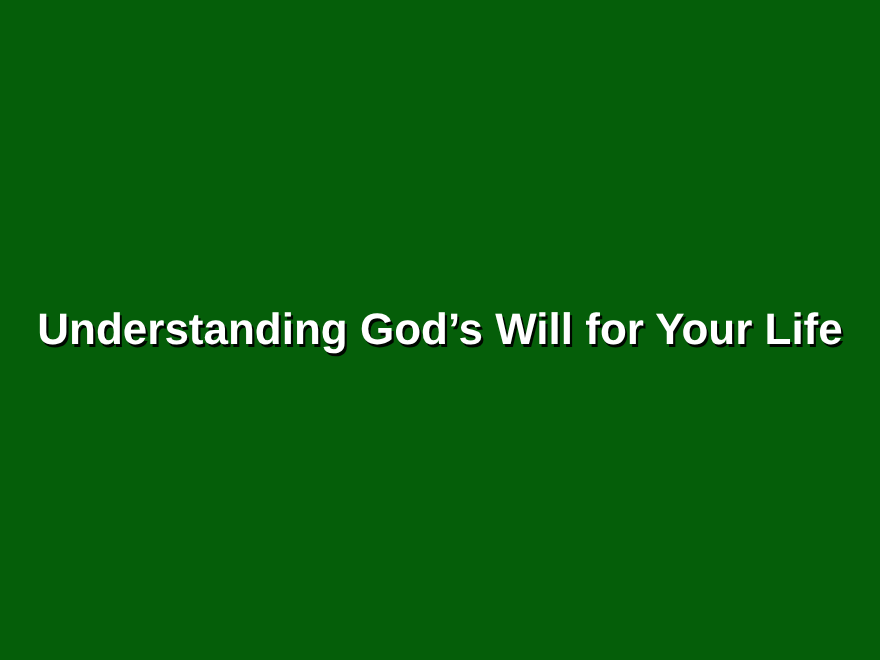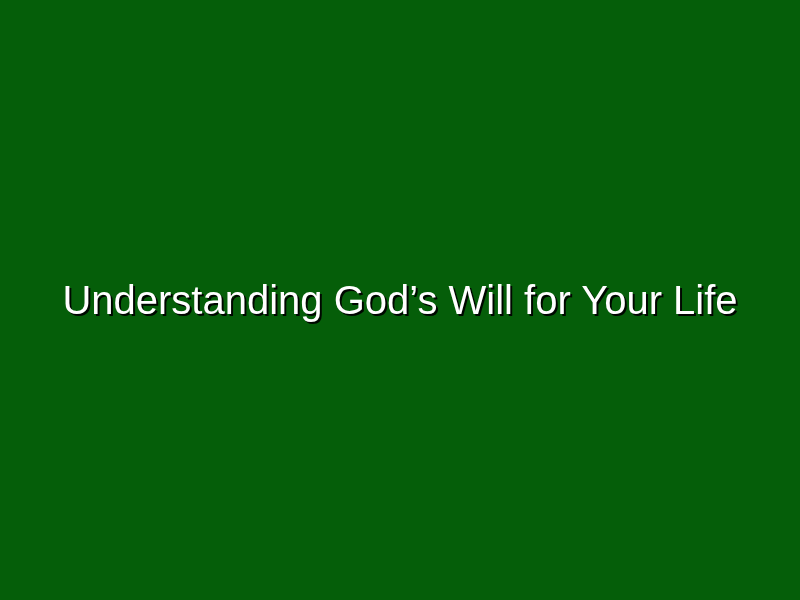--- a/index.html
+++ b/index.html
@@ -27,21 +27,21 @@
     width: 100%;
     text-align: center;
     position: relative;
     top: 0px;
   }
   #slide-title {
     display: block;
     margin: 0;
     padding: 0;
     font-family: "Liberation Sans", sans-serif;
-    font-weight: 400;
+    font-weight: 700;
     font-size: 40px;
     line-height: 48px;
     letter-spacing: 0px;
     color: #FFFFFF;
     white-space: nowrap;
     text-shadow: 2px 2px 0 rgba(0,0,0,0.92);
   }
 </style>
 </head>
 <body>

